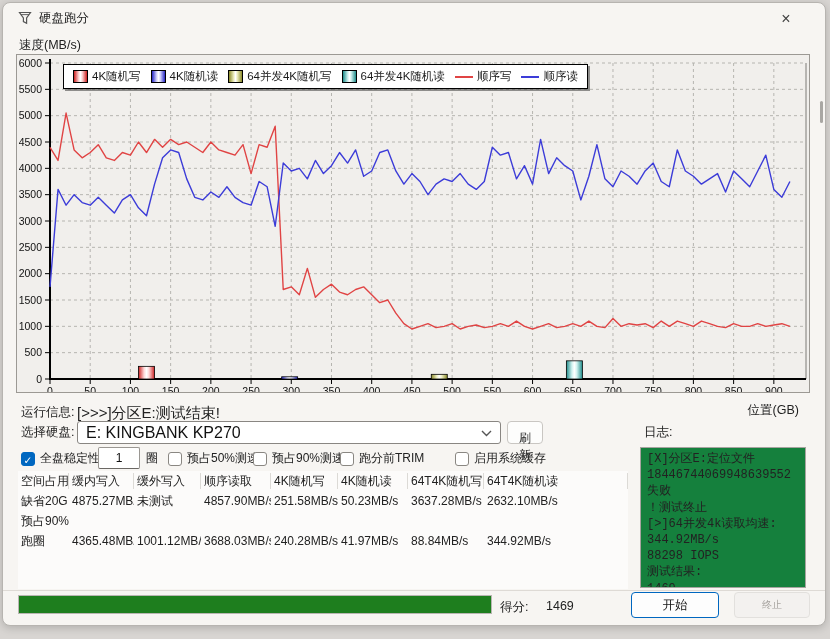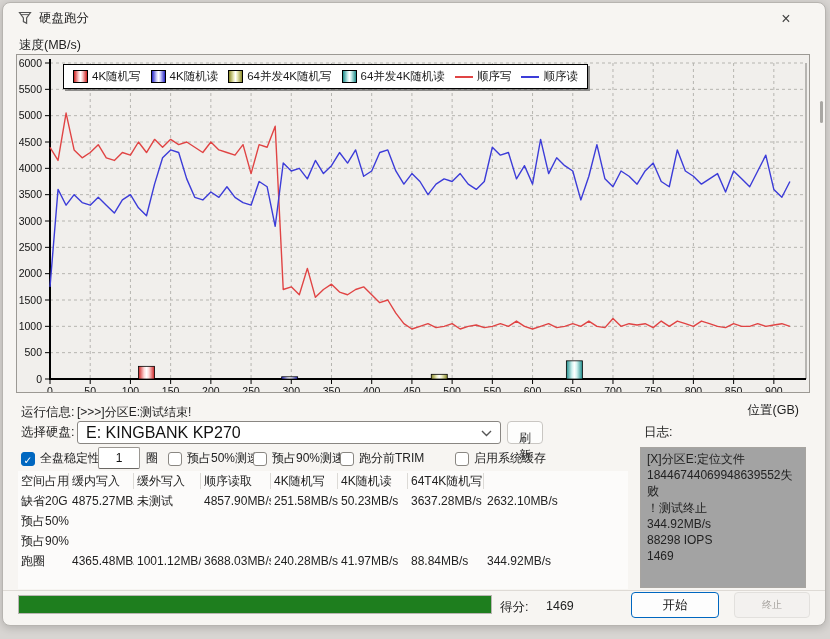--- a/index.html
+++ b/index.html
@@ -31,21 +31,21 @@
   .legend{
     position:absolute;left:46px;top:9px;display:flex;align-items:center;gap:10px;
     background:#fff;border:1.4px solid #000;box-shadow:2px 2px 0 rgba(60,60,60,.55);
     padding:4px 9px;font-size:11.5px;white-space:nowrap;
   }
   .leg-item{display:flex;align-items:center;gap:4px;}
   .leg-box{width:15px;height:13px;border:1px solid #000;box-sizing:border-box;}
   .leg-line{width:18px;height:0;border-top:2px solid #000;}
 
   .row-label{position:absolute;font-size:12.5px;color:#222;}
-  .run-value{position:absolute;left:74px;top:401px;font-size:12px;color:#222;}
+  .run-value{position:absolute;left:74px;top:401px;font-size:15px;color:#222;}
 
   .select-box{
     position:absolute;left:74px;top:418px;width:424px;height:23px;box-sizing:border-box;
     border:1px solid #898682;border-radius:3px;background:#fff;font-size:16px;
     line-height:21px;padding-left:8px;color:#111;cursor:pointer;
   }
   .select-chevron{position:absolute;right:8px;top:8px;}
   .btn-small{
     position:absolute;left:504px;top:418px;width:36px;height:23px;box-sizing:border-box;
     border:1px solid #c9c6c2;border-radius:4px;background:#fdfdfc;font-size:12px;color:#222;
@@ -66,22 +66,22 @@
     position:absolute;left:15px;top:468px;width:610px;height:118px;background:#fcfbfa;
     font-size:12px;color:#222;
   }
   .t-row{display:grid;grid-template-columns:51px 65px 67px 70px 67px 70px 76px 1fr;height:20px;align-items:center;}
   .t-row.head .t-cell{border-right:1px solid #dcdad6;height:16px;line-height:16px;}
   .t-cell{padding-left:3px;white-space:nowrap;overflow:hidden;}
 
   .log-label{position:absolute;left:641px;top:421px;font-size:12.5px;color:#222;}
   .log-box{
     position:absolute;left:637px;top:444px;width:166px;height:141px;box-sizing:border-box;
-    background:#a3a3a3;border:1px solid #a7a4a0;font-size:12px;line-height:16.2px;color:#222;
-    padding:3px 6px;overflow:hidden;
+    background:#15803d;border:1px solid #a7a4a0;font-size:12px;line-height:16.2px;color:#222;
+    padding:3px 6px;overflow:hidden;font-family:Liberation Mono, monospace;
   }
   .log-scroll-thumb{position:absolute;right:2px;top:98px;width:3px;height:22px;background:#a9a7a3;border-radius:2px;}
 
   .footer-divider{position:absolute;left:0;top:587px;width:100%;border-top:1px solid #dedad5;}
   .progress-track{
     position:absolute;left:15px;top:592px;width:474px;height:19px;box-sizing:border-box;
     background:#f2f1ef;border:1px solid #b9b6b2;
   }
   .progress-fill{height:100%;}
   .score-label{position:absolute;left:497px;top:596px;font-size:12.5px;color:#222;}
@@ -318,42 +318,33 @@
 
   <div class="bench-table" id="bench-table">
       <div class="t-row head">
         <div class="t-cell">空间占用</div>
         <div class="t-cell">缓内写入</div>
         <div class="t-cell">缓外写入</div>
         <div class="t-cell">顺序读取</div>
         <div class="t-cell">4K随机写</div>
         <div class="t-cell">4K随机读</div>
         <div class="t-cell">64T4K随机写</div>
+        <div class="t-cell">64T4K随机读</div>
       </div>
       <div class="t-row">
         <div class="t-cell">缺省20G</div>
         <div class="t-cell">4875.27MB/s</div>
         <div class="t-cell">未测试</div>
         <div class="t-cell">4857.90MB/s</div>
         <div class="t-cell">251.58MB/s</div>
         <div class="t-cell">50.23MB/s</div>
         <div class="t-cell">3637.28MB/s</div>
         <div class="t-cell">2632.10MB/s</div>
       </div>
       <div class="t-row">
-        <div class="t-cell">预占50%</div>
-        <div class="t-cell"></div>
-        <div class="t-cell"></div>
-        <div class="t-cell"></div>
-        <div class="t-cell"></div>
-        <div class="t-cell"></div>
-        <div class="t-cell"></div>
-        <div class="t-cell"></div>
-      </div>
-      <div class="t-row">
         <div class="t-cell">预占90%</div>
         <div class="t-cell"></div>
         <div class="t-cell"></div>
         <div class="t-cell"></div>
         <div class="t-cell"></div>
         <div class="t-cell"></div>
         <div class="t-cell"></div>
         <div class="t-cell"></div>
       </div>
       <div class="t-row">
@@ -365,22 +356,24 @@
         <div class="t-cell">41.97MB/s</div>
         <div class="t-cell">88.84MB/s</div>
         <div class="t-cell">344.92MB/s</div>
       </div>
     </div>
 
   <div class="log-box" id="log-box">
       <div>[X]分区E:定位文件</div>
       <div>18446744069948639552失败</div>
       <div>！测试终止</div>
+      <div>[&gt;]64并发4k读取均速:</div>
       <div>344.92MB/s</div>
       <div>88298 IOPS</div>
+      <div>测试结果:</div>
       <div>1469</div>
     </div>
   <div class="log-scroll-thumb"></div>
 
   <div class="footer-divider"></div>
   <div class="progress-track">
     <div class="progress-fill" id="progress-fill" style="width: 100%; background: rgb(30, 126, 30);"></div>
   </div>
   <div class="score-label">得分:</div>
   <div class="score-value">1469</div>

